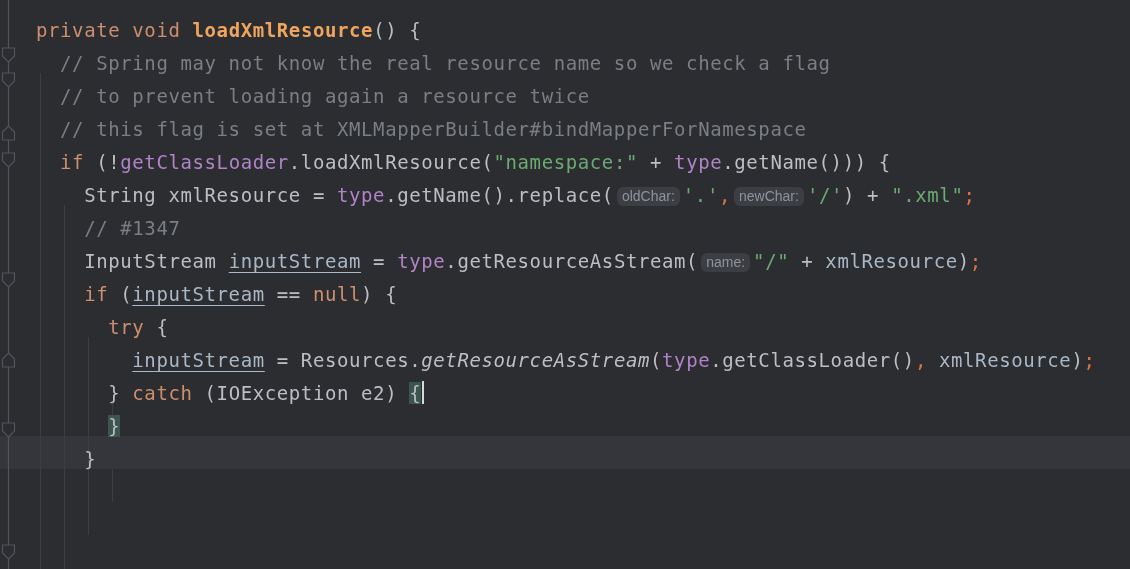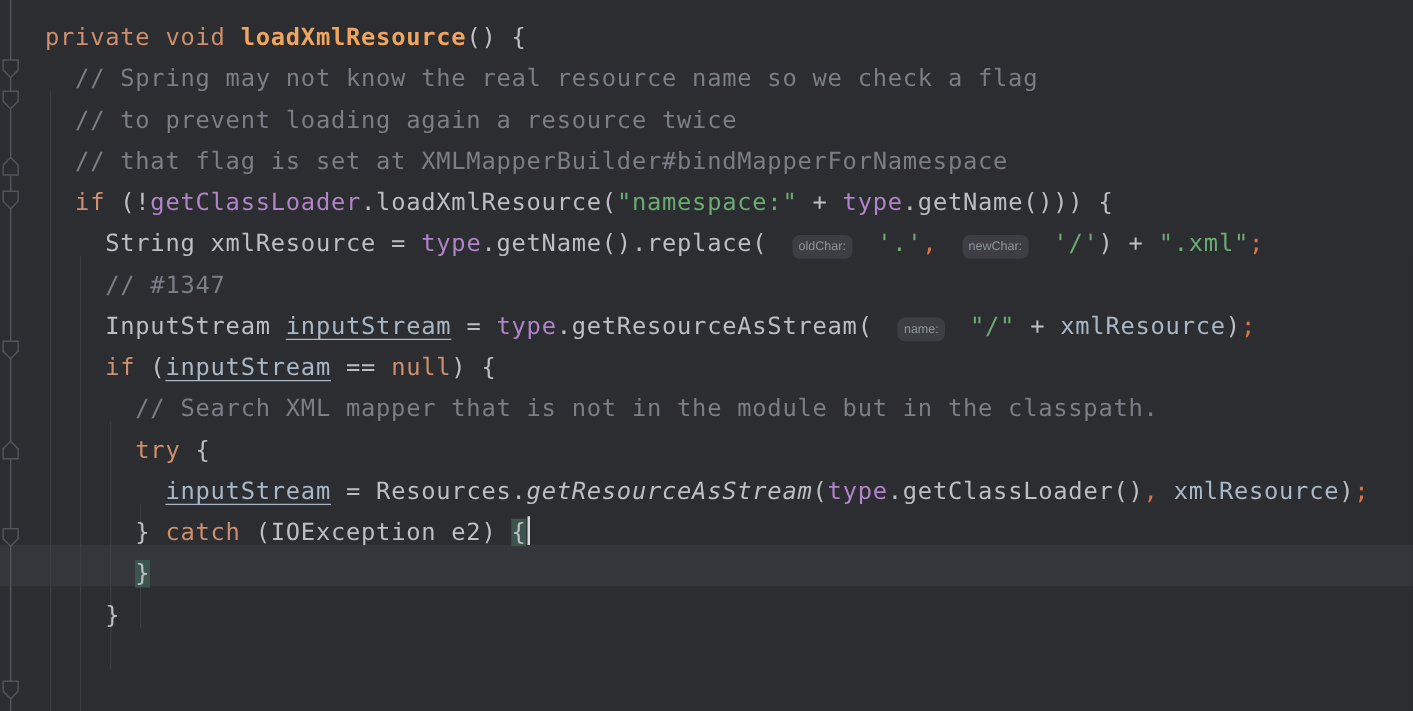--- a/index.html
+++ b/index.html
@@ -41,23 +41,23 @@
   .tk-fld{color:var(--field,#B183C8);}
   .tk-var{color:var(--variable,#A9B7C6);}
   .tk-varu{color:var(--variable,#A9B7C6);text-decoration:underline;text-underline-offset:4px;text-decoration-thickness:1px;}
   .tk-meth{color:var(--method,#EFA55E);font-weight:bold;}
   .tk-it{color:var(--plain,#BCBEC4);font-style:italic;margin-top:28px;}
   .tk-pn{color:var(--punct_accent,#DB7345);}
   .tk-brace{color:var(--plain,#BCBEC4);background:var(--brace_match_bg,#3C564E);}
   .tk-hint{
     display:inline-block;
     font-family:"Liberation Sans","DejaVu Sans",sans-serif;
-    font-size:10px;letter-spacing:0;line-height:19px;
+    font-size:14px;letter-spacing:0;line-height:19px;
     color:var(--hint_text,#8E939B);background:var(--hint_bg,#3C3E43);
-    padding:0 5px;border-radius:6px;margin:0 20px;
+    padding:0 5px;border-radius:6px;margin:0 3px;
     position:relative;top:-1px;
   }
   .tk-caret{
     display:inline-block;width:2px;height:23px;margin-left:1px;
     background:var(--caret,#D6D8DE);vertical-align:-4px;
   }
 </style>
 </head>
 <body>
 
@@ -78,25 +78,24 @@
     <path d="M2.5 273 L14.5 273 L14.5 281 L8.5 287 L2.5 281 Z" fill="#2B2D30" stroke="#51545A" stroke-width="1.2"></path>
     <path d="M8.5 353 L14.5 359 L14.5 367 L2.5 367 L2.5 359 Z" fill="#2B2D30" stroke="#51545A" stroke-width="1.2"></path>
     <path d="M2.5 423 L14.5 423 L14.5 431 L8.5 437 L2.5 431 Z" fill="#2B2D30" stroke="#51545A" stroke-width="1.2"></path>
     <path d="M2.5 545 L14.5 545 L14.5 553 L8.5 559 L2.5 553 Z" fill="#2B2D30" stroke="#51545A" stroke-width="1.2"></path>
   </svg>
 
 <div class="code" id="code-root">
     <div class="line"><span class="tk-kw">private</span><span class="tk-pl"> </span><span class="tk-kw">void</span><span class="tk-pl"> </span><span class="tk-meth">loadXmlResource</span><span class="tk-pl">() {</span></div>
     <div class="line"><span class="tk-cm">  // Spring may not know the real resource name so we check a flag</span></div>
     <div class="line"><span class="tk-cm">  // to prevent loading again a resource twice</span></div>
-    <div class="line"><span class="tk-cm">  // that flag is set at XMLMapperBuilder#bindMapperForNamespace</span></div>
+    <div class="line"><span class="tk-cm">  // this flag is set at XMLMapperBuilder#bindMapperForNamespace</span></div>
     <div class="line"><span class="tk-pl">  </span><span class="tk-kw">if</span><span class="tk-pl"> (!</span><span class="tk-fld">getClassLoader</span><span class="tk-pl">.loadXmlResource(</span><span class="tk-str">"namespace:"</span><span class="tk-pl"> + </span><span class="tk-fld">type</span><span class="tk-pl">.getName())) {</span></div>
     <div class="line"><span class="tk-pl">    String xmlResource = </span><span class="tk-fld">type</span><span class="tk-pl">.getName().replace(</span><span class="tk-hint">oldChar:</span><span class="tk-str">'.'</span><span class="tk-pn">,</span><span class="tk-hint">newChar:</span><span class="tk-str">'/'</span><span class="tk-pl">) + </span><span class="tk-str">".xml"</span><span class="tk-pn">;</span></div>
     <div class="line"><span class="tk-cm">    // #1347</span></div>
     <div class="line"><span class="tk-pl">    InputStream </span><span class="tk-varu">inputStream</span><span class="tk-pl"> = </span><span class="tk-fld">type</span><span class="tk-pl">.getResourceAsStream(</span><span class="tk-hint">name:</span><span class="tk-str">"/"</span><span class="tk-pl"> + </span><span class="tk-var">xmlResource</span><span class="tk-pl">)</span><span class="tk-pn">;</span></div>
     <div class="line"><span class="tk-pl">    </span><span class="tk-kw">if</span><span class="tk-pl"> (</span><span class="tk-varu">inputStream</span><span class="tk-pl"> == </span><span class="tk-kw">null</span><span class="tk-pl">) {</span></div>
-    <div class="line"><span class="tk-cm">      // Search XML mapper that is not in the module but in the classpath.</span></div>
     <div class="line"><span class="tk-pl">      </span><span class="tk-kw">try</span><span class="tk-pl"> {</span></div>
     <div class="line"><span class="tk-pl">        </span><span class="tk-varu">inputStream</span><span class="tk-pl"> = Resources.</span><span class="tk-it">getResourceAsStream</span><span class="tk-pl">(</span><span class="tk-fld">type</span><span class="tk-pl">.getClassLoader()</span><span class="tk-pn">,</span><span class="tk-pl"> </span><span class="tk-var">xmlResource</span><span class="tk-pl">)</span><span class="tk-pn">;</span></div>
     <div class="line"><span class="tk-pl">      } </span><span class="tk-kw">catch</span><span class="tk-pl"> (IOException e2) </span><span class="tk-brace">{</span><span class="tk-caret"></span></div>
     <div class="line"><span class="tk-pl">      </span><span class="tk-brace">}</span></div>
     <div class="line"><span class="tk-pl">    }</span></div>
   </div>
 
 </body></html>

